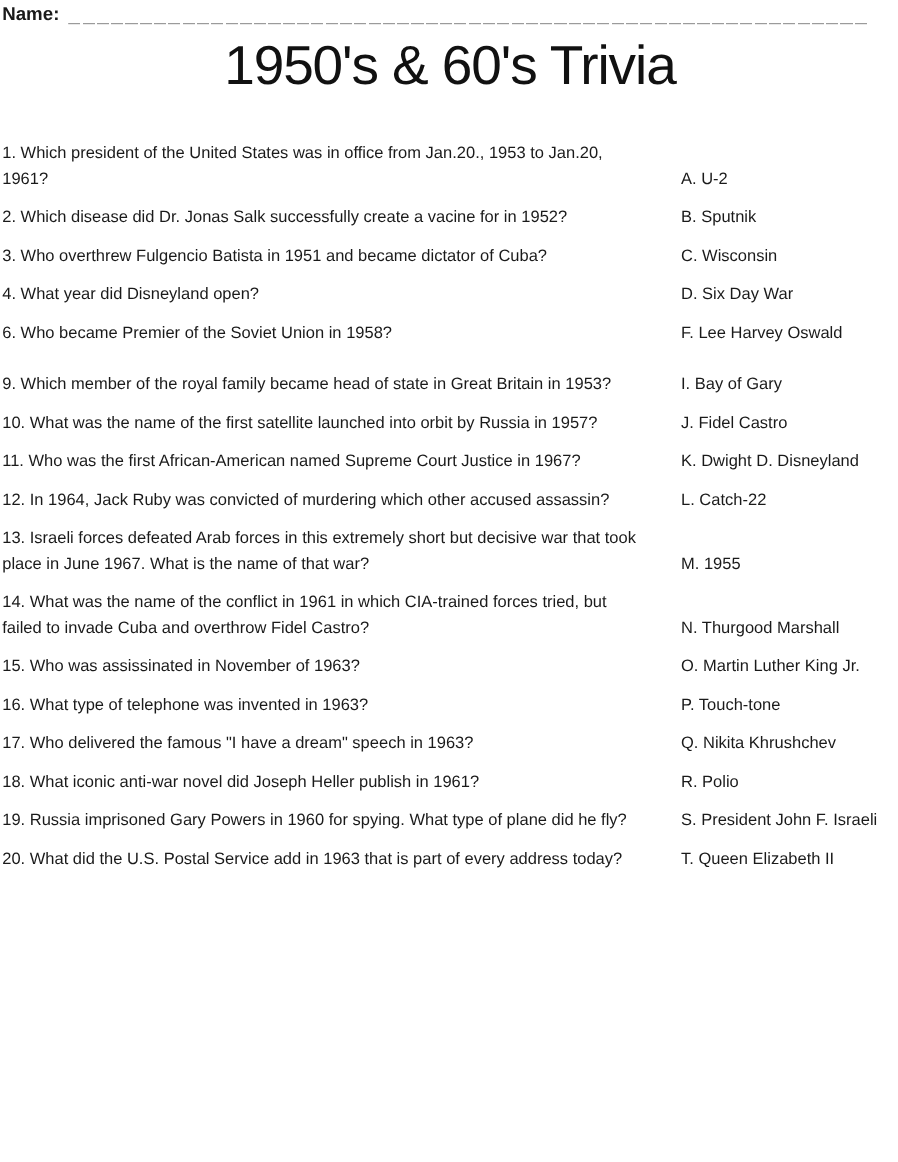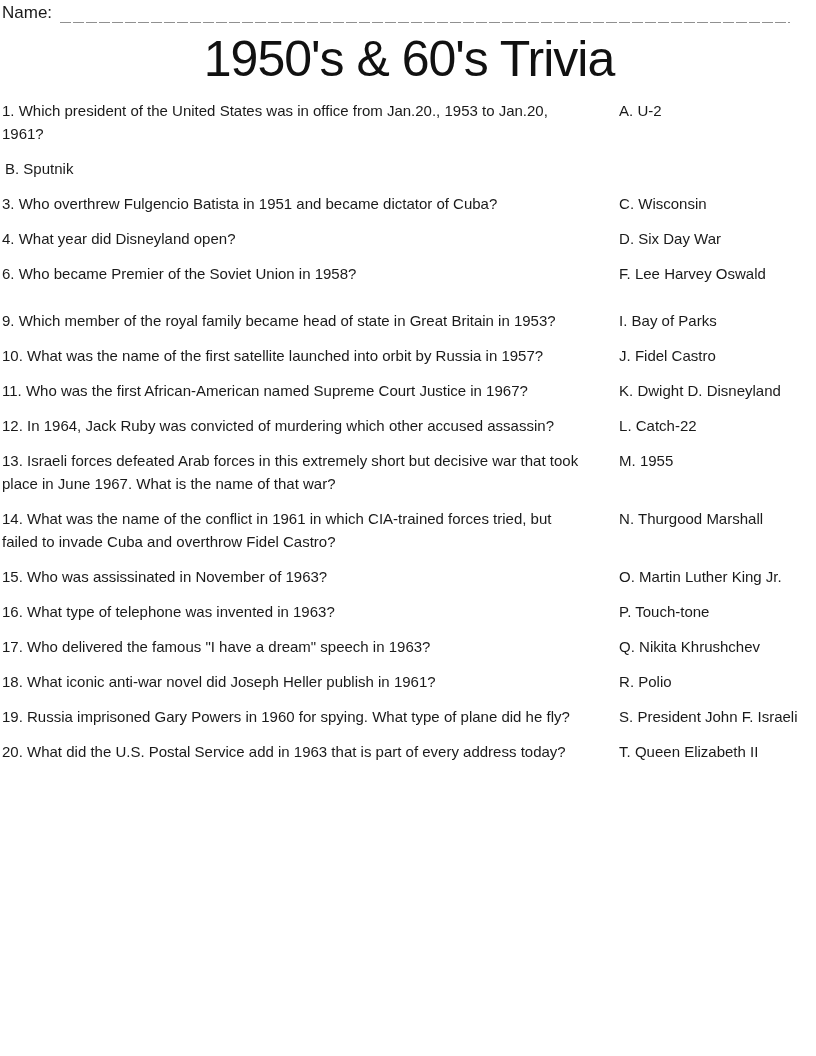--- a/index.html
+++ b/index.html
@@ -7,52 +7,53 @@
   body {
     width: 816px;
     height: 1056px;
     overflow: hidden;
     padding: 2px 0 0 2px;
     font-family: "Liberation Sans", sans-serif;
     color: #1a1a1a;
   }
   .name-row {
     display: flex;
-    align-items: center;
+    align-items: flex-start;
     width: 788px;
     height: 21px;
+    font-weight: bold;
   }
   .name-label {
     font-size: 17px;
     line-height: 21px;
     white-space: nowrap;
   }
   .name-line {
     flex: 1;
     height: 20px;
     margin-left: 8px;
     background: repeating-linear-gradient(
       to right,
       #909090 0, #909090 11px,
       rgba(0,0,0,0) 11px, rgba(0,0,0,0) 13px
     ) bottom left / 100% 1px no-repeat;
   }
   h1.title {
-    margin: 8px 0 10px 0;
+    margin: 8px 0 39px 0;
     text-align: center;
     font-size: 50px;
     font-weight: 500;
     line-height: 1.15;
     letter-spacing: -1px;
     color: #111111;
   }
   .rows { width: 814px; }
   .row {
     display: flex;
-    align-items: flex-start;
+    align-items: flex-end;
     margin-bottom: 12px;
     font-size: 15px;
     line-height: 23px;
     gap: 32px;
   }
   .q { width: 606px; }
   .a { width: 205px; margin-left: 3px; }
 </style>
 </head>
 <body>
@@ -63,39 +64,40 @@
 </div>
 
 <h1 class="title">1950's &amp; 60's Trivia</h1>
 
 <div class="rows">
   <div class="row">
     <div class="q"><span>1.</span> <span>Which president of the United States was in office from Jan.20., 1953 to Jan.20, 1961?</span></div>
     <div class="a"><span>A.</span> <span>U-2</span></div>
   </div>
   <div class="row">
+    <div class="q"><span>2.</span> <span>Which disease did Dr. Jonas Salk successfully create a vacine for in 1952?</span></div>
     <div class="a"><span>B.</span> <span>Sputnik</span></div>
   </div>
   <div class="row">
     <div class="q"><span>3.</span> <span>Who overthrew Fulgencio Batista in 1951 and became dictator of Cuba?</span></div>
     <div class="a"><span>C.</span> <span>Wisconsin</span></div>
   </div>
   <div class="row">
     <div class="q"><span>4.</span> <span>What year did Disneyland open?</span></div>
     <div class="a"><span>D.</span> <span>Six Day War</span></div>
   </div>
   <div class="row">
     <div class="q"><span>6.</span> <span>Who became Premier of the Soviet Union in 1958?</span></div>
     <div class="a"><span>F.</span> <span>Lee Harvey Oswald</span></div>
   </div>
   <div class="row">
   </div>
   <div class="row">
     <div class="q"><span>9.</span> <span>Which member of the royal family became head of state in Great Britain in 1953?</span></div>
-    <div class="a"><span>I.</span> <span>Bay of Parks</span></div>
+    <div class="a"><span>I.</span> <span>Bay of Gary</span></div>
   </div>
   <div class="row">
     <div class="q"><span>10.</span> <span>What was the name of the first satellite launched into orbit by Russia in 1957?</span></div>
     <div class="a"><span>J.</span> <span>Fidel Castro</span></div>
   </div>
   <div class="row">
     <div class="q"><span>11.</span> <span>Who was the first African-American named Supreme Court Justice in 1967?</span></div>
     <div class="a"><span>K.</span> <span>Dwight D. Disneyland</span></div>
   </div>
   <div class="row">

